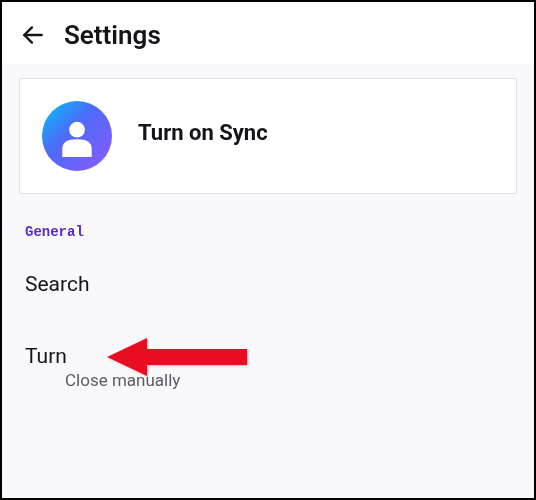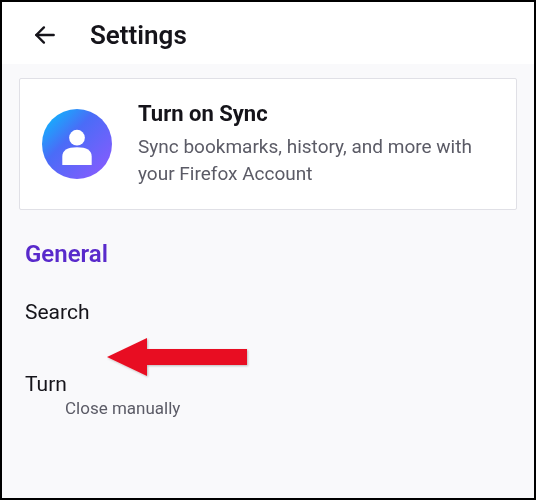--- a/index.html
+++ b/index.html
@@ -12,22 +12,22 @@
       background: #fff;
       width: 536px;
       height: 500px;
       border: 2px solid #000;
       overflow: hidden;
       position: relative;
     }
     .header {
       display: flex;
       align-items: center;
-      padding: 18px 20px 14px 28px;
-      gap: 30px;
+      padding: 18px 20px 14px 16px;
+      gap: 16px;
     }
     .back-btn {
       cursor: pointer;
       display: flex;
       align-items: center;
       justify-content: center;
       width: 30px;
       height: 30px;
     }
     .title {
@@ -74,24 +74,25 @@
       font-weight: 700;
       color: #15141a;
       margin-bottom: 8px;
     }
     .sync-desc {
       font-size: 19px;
       color: #5b5b66;
       line-height: 1.4;
     }
     .section-header {
-      font-size: 24px;
+      font-size: 14px;
       font-weight: 600;
       color: #592acb;
       padding: 30px 6px 8px 6px;
+      font-family: Liberation Mono, monospace;
     }
     .list-item {
       padding: 24px 6px;
       cursor: pointer;
     }
     .item-title {
       font-size: 21px;
       color: #15141a;
       font-weight: 400;
     }
@@ -125,21 +126,20 @@
 
   <div class="sync-card">
     <div class="sync-icon">
       <svg viewBox="0 0 40 40">
         <circle cx="20" cy="14" r="7.5" fill="#fff"></circle>
         <path d="M 6 32 Q 6 23 20 23 Q 34 23 34 32 L 34 40 L 6 40 Z" fill="#fff"></path>
       </svg>
     </div>
     <div class="sync-text-wrap">
       <div class="sync-title">Turn on Sync</div>
-      <div class="sync-desc">Sync bookmarks, history, and more with your Firefox Account</div>
     </div>
   </div>
 
   <div class="section-header">General</div>
 
   <div class="list-item">
     <div class="item-title">Search</div>
   </div>
 
   <div class="list-item">

